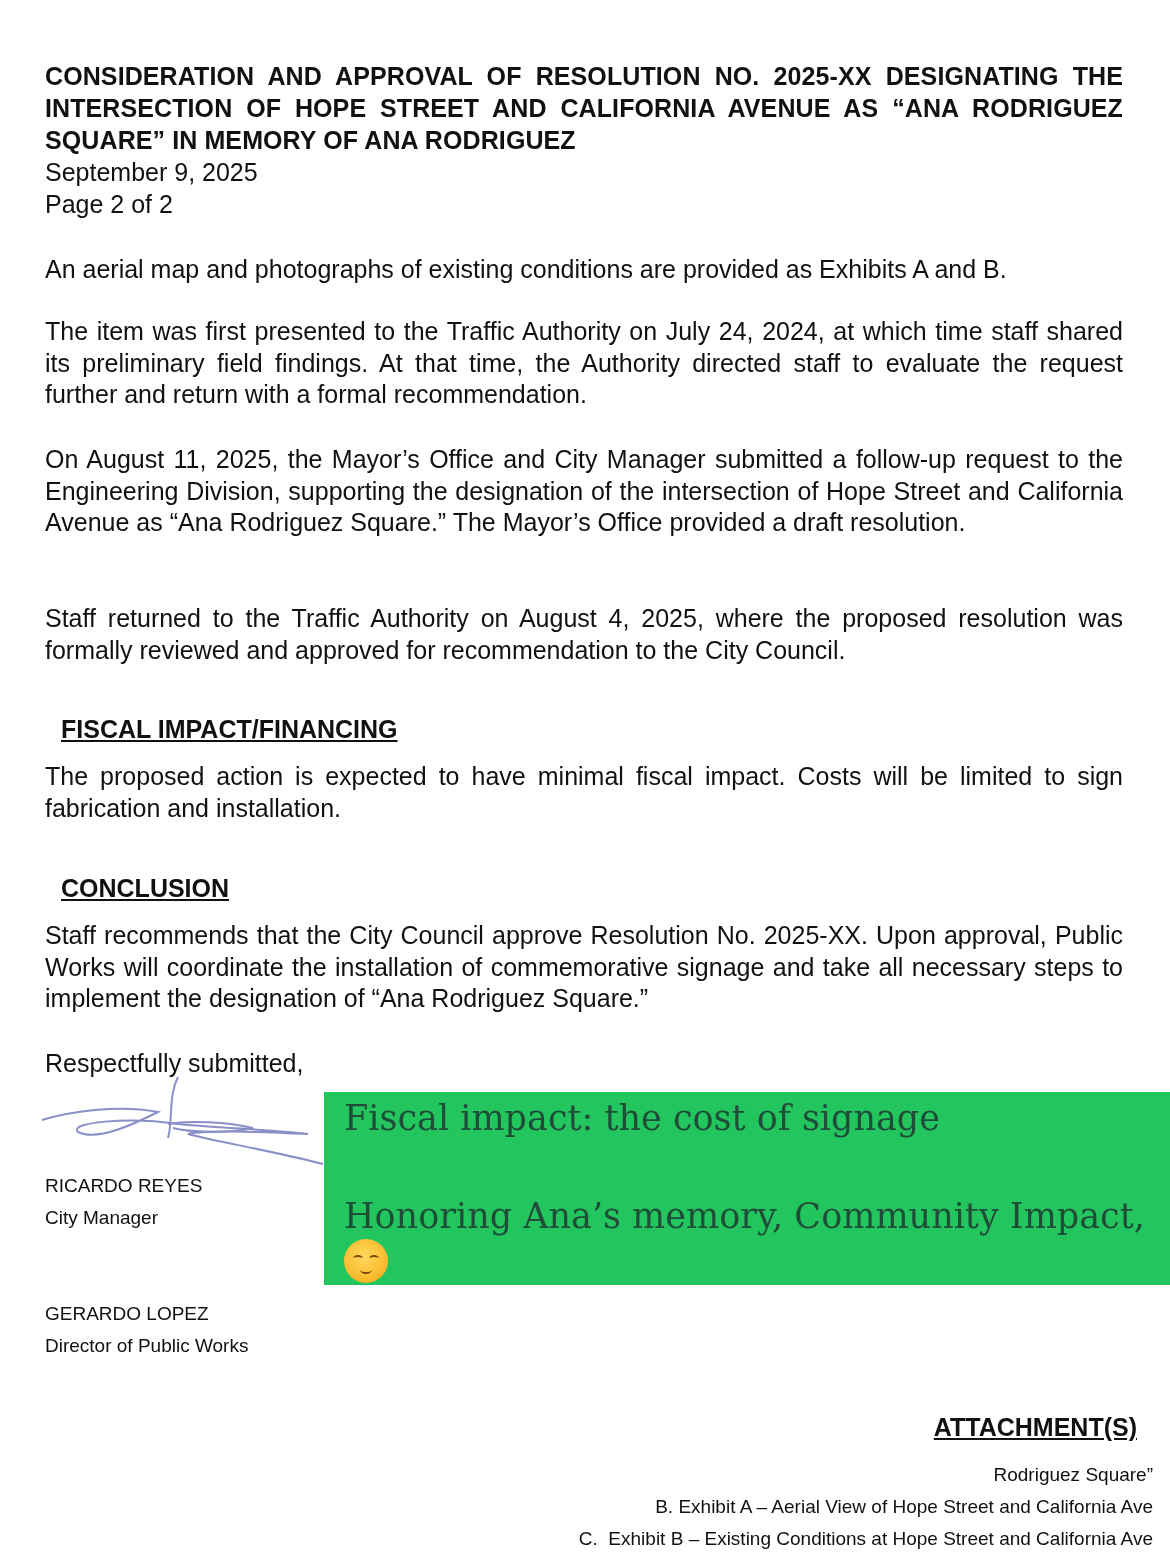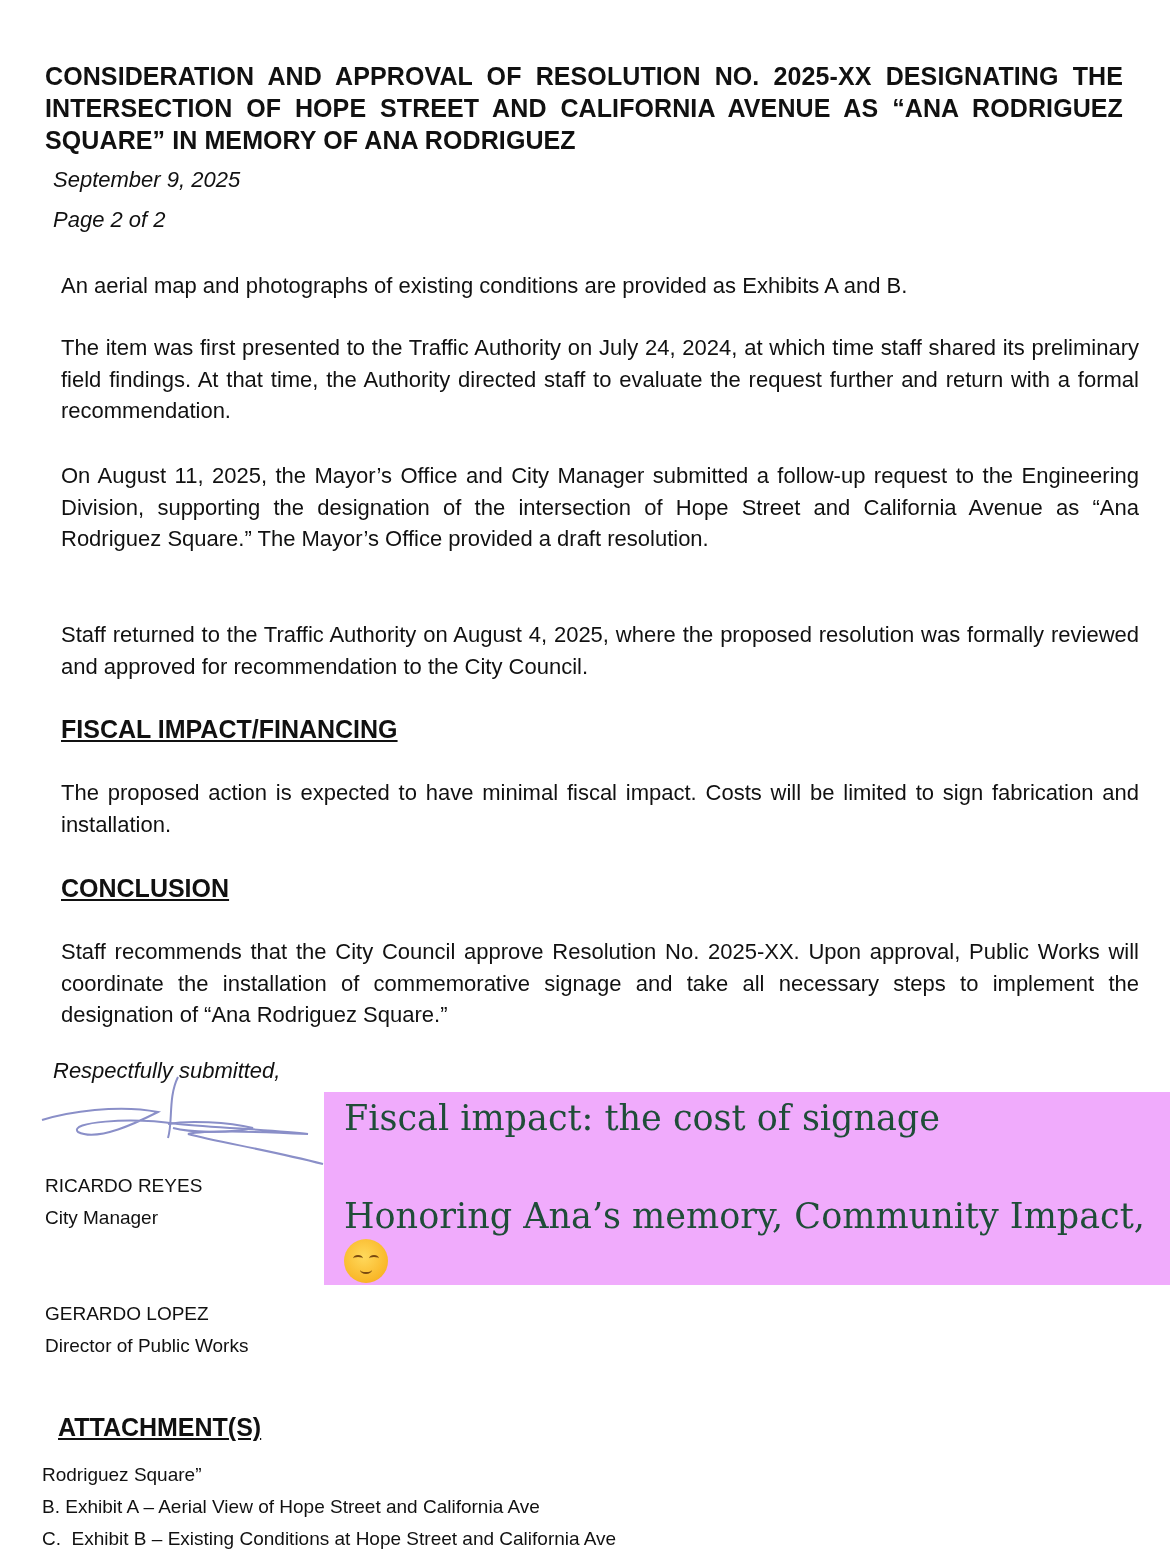--- a/index.html
+++ b/index.html
@@ -1,26 +1,26 @@
 <!DOCTYPE html>
 <html><head>
 <meta charset="utf-8">
 <style>
   html, body { margin:0; padding:0; background:#ffffff; }
   body { width:1170px; height:1560px; position:relative; overflow:hidden;
          font-family:"Liberation Sans", sans-serif; color:#111; }
   .page { position:absolute; left:45px; top:60px; width:1078px; }
   .title { font-weight:bold; font-size:25px; line-height:32px; text-align:justify;
            text-align-last:left; margin:0; letter-spacing:0.1px; }
-  .meta { font-size:22px; line-height:32px; margin:8px;font-style:italic; }
-  .para { font-size:22px; line-height:31.5px; text-align:justify; margin:16px; }
+  .meta { font-size:25px; line-height:32px; margin:0; }
+  .para { font-size:25px; line-height:31.5px; text-align:justify; margin:0; }
   .head { font-size:25px; font-weight:bold; text-decoration:underline; line-height:32px; margin:16px; }
   .abs { position:absolute; }
   .overlay { position:absolute; left:324px; top:1092px; width:846px; height:193px;
-             background:#f0abfc; }
+             background:#22c55e; }
   .ov-text { position:absolute; font-family:"DejaVu Serif", "Liberation Serif", serif;
              color:#1f4d38; font-size:35px; line-height:46px; white-space:nowrap; }
   .emoji { display:inline-block; width:44px; height:44px; border-radius:50%;
            background:radial-gradient(circle at 45% 40%, #ffd95c 0%, #f9b728 70%, #e8961a 100%);
            vertical-align:-8px; position:relative; }
   .emoji::before, .emoji::after { content:""; position:absolute; top:16px; width:10px; height:5px;
            border-top:2.5px solid #7a4a10; border-radius:50% 50% 0 0; }
   .emoji::before { left:9px; } .emoji::after { right:9px; }
   .emoji .mouth { position:absolute; left:16px; top:27px; width:12px; height:6px;
            border-bottom:2.5px solid #7a4a10; border-radius:0 0 50% 50%; }
@@ -65,18 +65,18 @@
 </div>
 
 <div class="overlay">
   <div class="ov-text" style="left:20px;top:3px;">Fiscal impact: the cost of signage</div>
   <div class="ov-text" style="left:20px;top:101px;">Honoring Ana’s memory, Community Impact,</div>
   <div class="ov-text" style="left:20px;top:147px;">
     <span class="emoji"><span class="mouth"></span></span>
   </div>
 </div>
 
-<div class="abs" style="left:42px;top:1395px;width:1100px;">
+<div class="abs" style="left:53px;top:1395px;width:1100px;text-align:right;">
   <div class="head">ATTACHMENT(S)</div>
   <div class="sig-line">Rodriguez Square”</div>
   <div class="sig-line">B. Exhibit A – Aerial View of Hope Street and California Ave</div>
   <div class="sig-line" style="white-space:pre;">C.  Exhibit B – Existing Conditions at Hope Street and California Ave</div>
 </div>
 
 </body></html>

